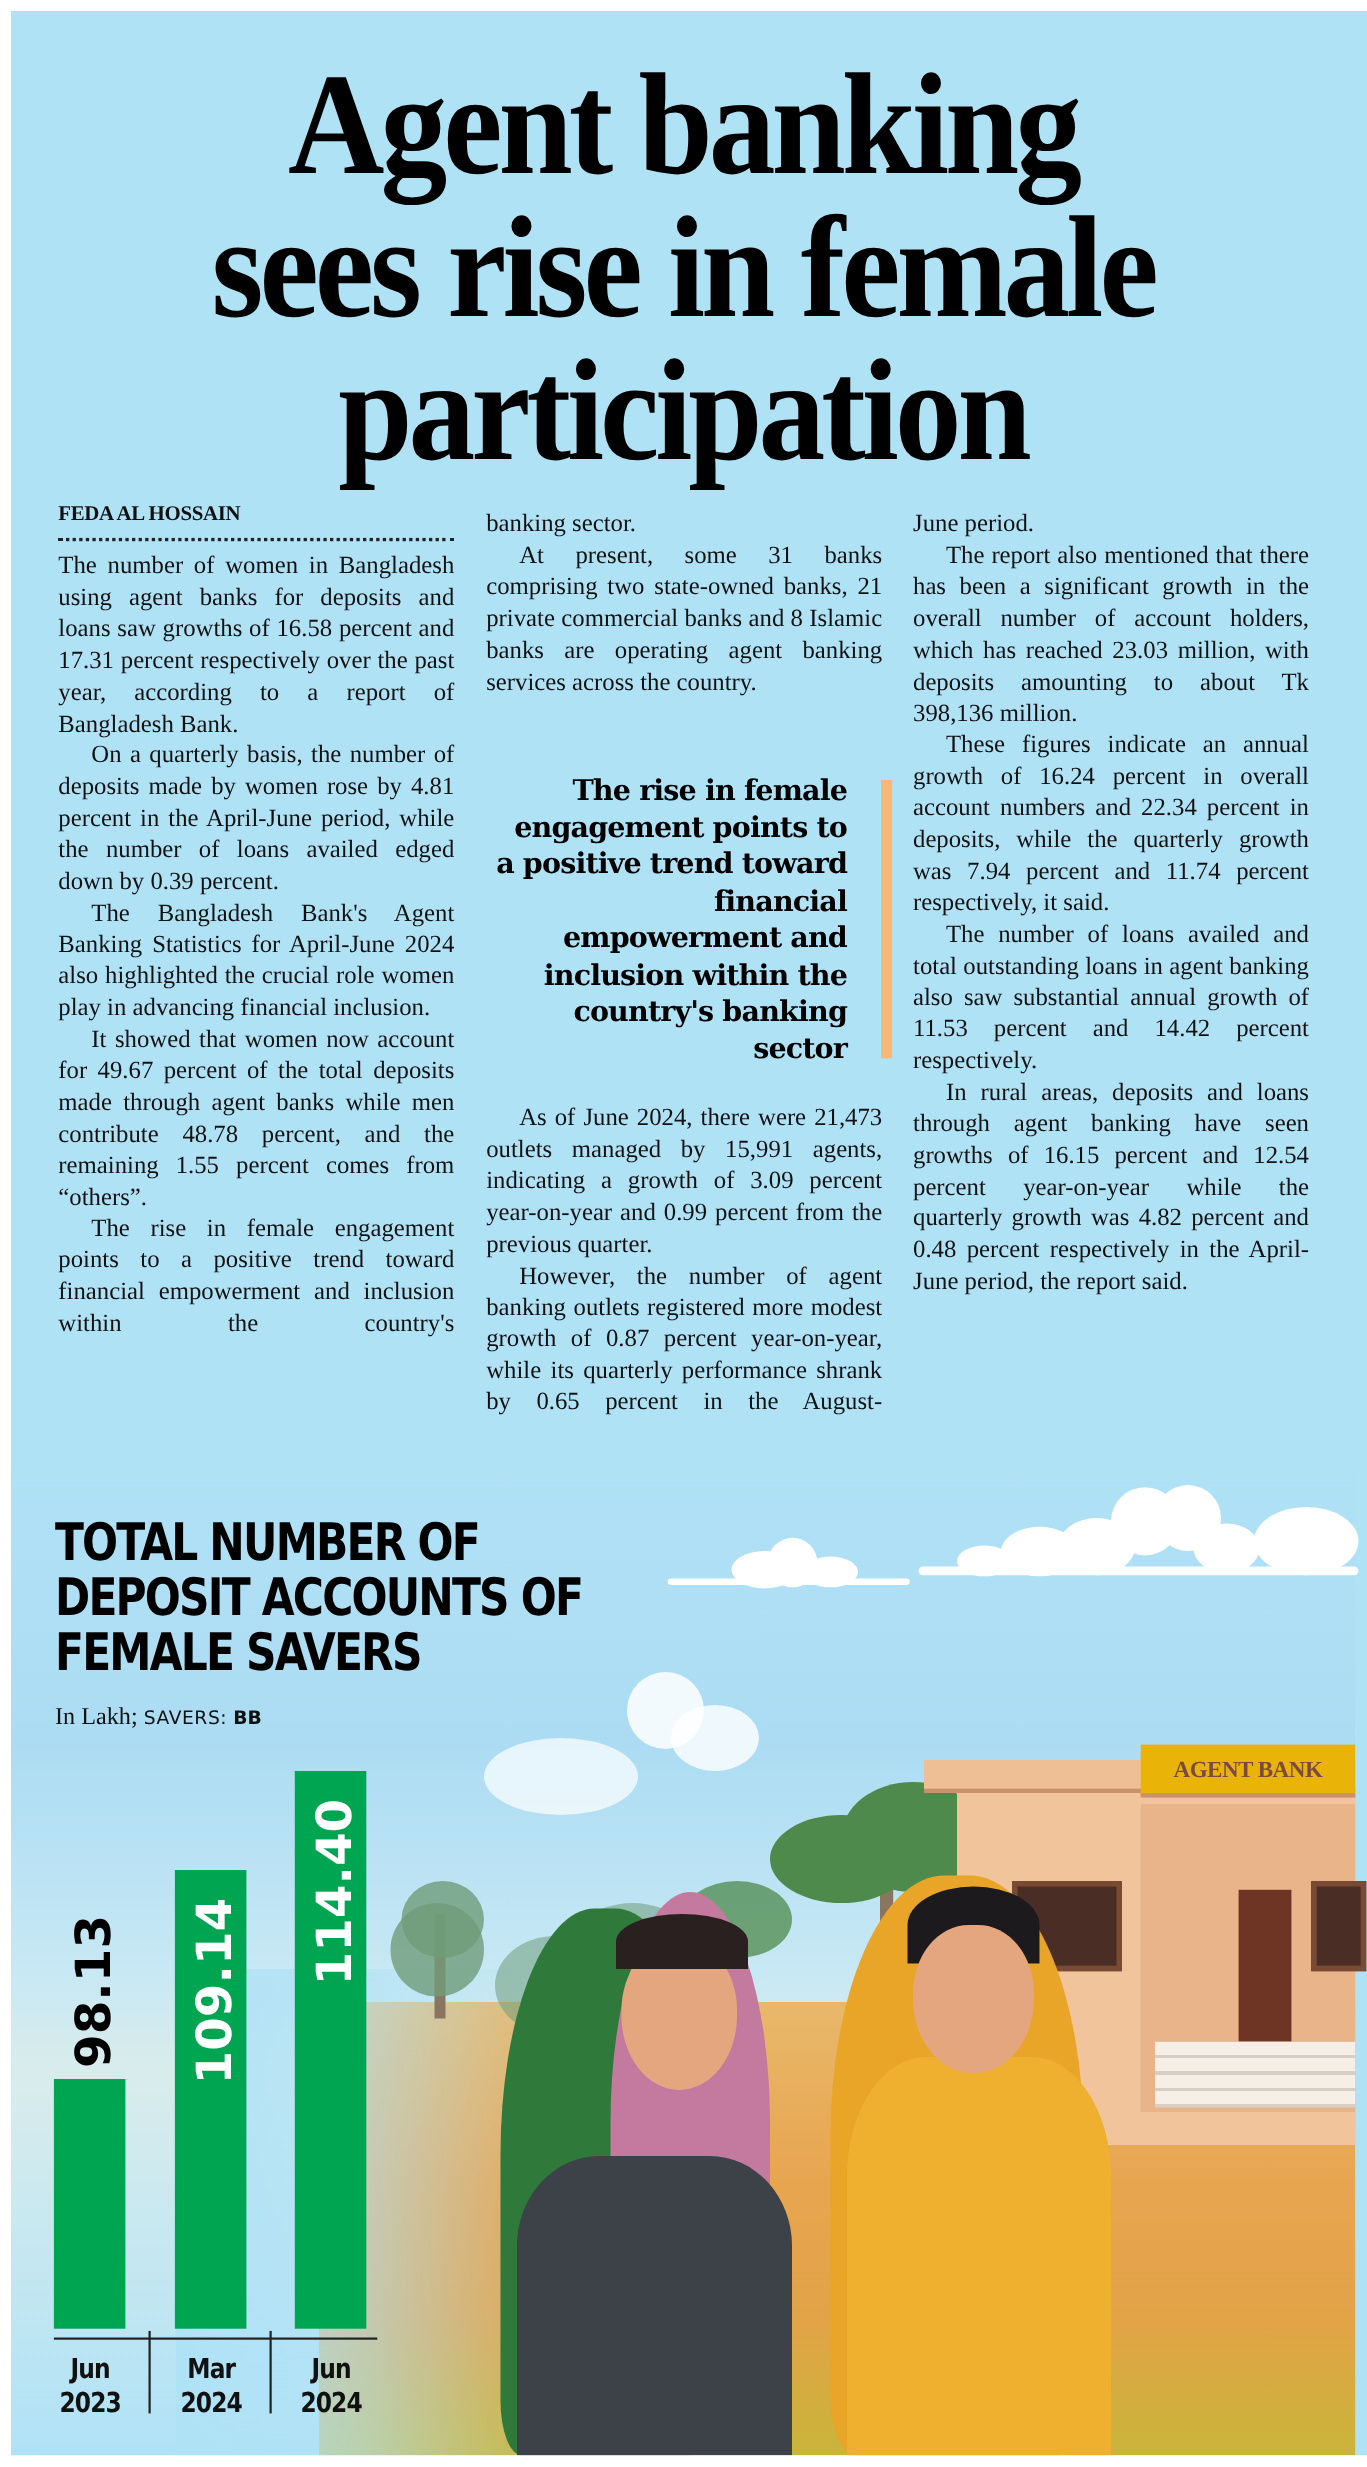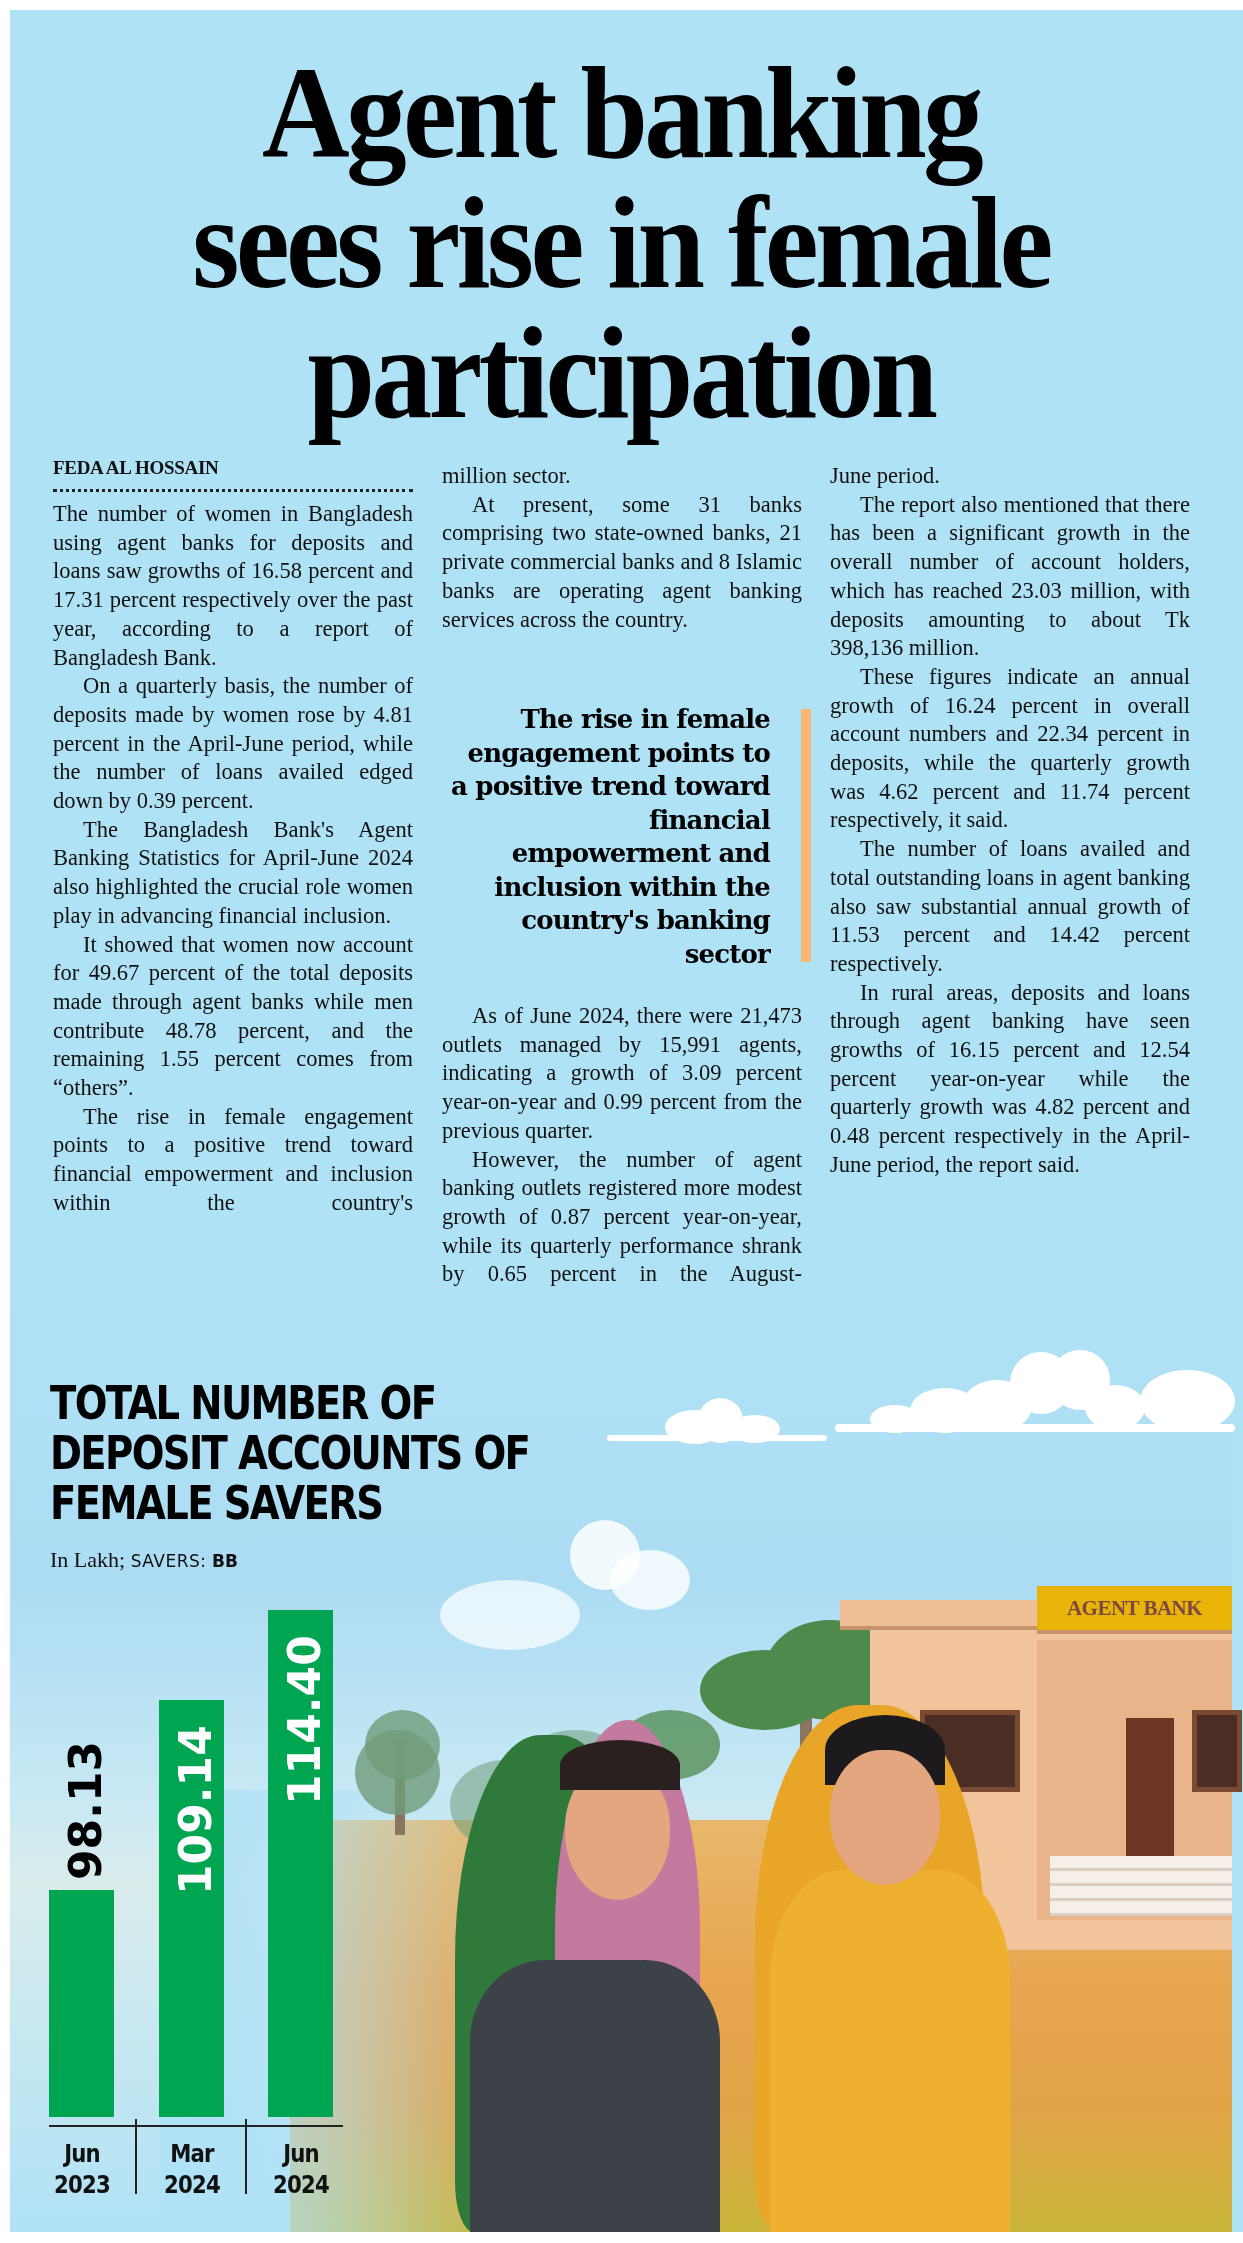--- a/index.html
+++ b/index.html
@@ -135,36 +135,36 @@
     <div class="byline">FEDA AL HOSSAIN</div>
     <div class="dotted"></div>
     <p class="noindent">The number of women in Bangladesh using agent banks for deposits and loans saw growths of 16.58 percent and 17.31 percent respectively over the past year, according to a report of Bangladesh Bank.</p>
     <p>On a quarterly basis, the number of deposits made by women rose by 4.81 percent in the April-June period, while the number of loans availed edged down by 0.39 percent.</p>
     <p>The Bangladesh Bank's Agent Banking Statistics for April-June 2024 also highlighted the crucial role women play in advancing financial inclusion.</p>
     <p>It showed that women now account for 49.67 percent of the total deposits made through agent banks while men contribute 48.78 percent, and the remaining 1.55 percent comes from “others”.</p>
     <p style="text-align-last: justify;">The rise in female engagement points to a positive trend toward financial empowerment and inclusion within the country's</p>
   </div>
 
   <div class="col" style="left:432px; top:452px;">
-    <p class="noindent">million sector.</p>
+    <p class="noindent">banking sector.</p>
     <p>At present, some 31 banks comprising two state-owned banks, 21 private commercial banks and 8 Islamic banks are operating agent banking services across the country.</p>
   </div>
 
   <div class="pullquote">The rise in female engagement points to a positive trend toward financial empowerment and inclusion within the country's banking sector</div>
   <div class="pq-bar"></div>
 
   <div class="col" style="left:432px; top:992px;">
     <p>As of June 2024, there were 21,473 outlets managed by 15,991 agents, indicating a growth of 3.09 percent year-on-year and 0.99 percent from the previous quarter.</p>
     <p style="text-align-last: justify;">However, the number of agent banking outlets registered more modest growth of 0.87 percent year-on-year, while its quarterly performance shrank by 0.65 percent in the August-</p>
   </div>
 
   <div class="col" style="left:820px; top:452px;">
     <p class="noindent">June period.</p>
     <p>The report also mentioned that there has been a significant growth in the overall number of account holders, which has reached 23.03 million, with deposits amounting to about Tk 398,136 million.</p>
-    <p>These figures indicate an annual growth of 16.24 percent in overall account numbers and 22.34 percent in deposits, while the quarterly growth was 4.62 percent and 11.74 percent respectively, it said.</p>
+    <p>These figures indicate an annual growth of 16.24 percent in overall account numbers and 22.34 percent in deposits, while the quarterly growth was 7.94 percent and 11.74 percent respectively, it said.</p>
     <p>The number of loans availed and total outstanding loans in agent banking also saw substantial annual growth of 11.53 percent and 14.42 percent respectively.</p>
     <p>In rural areas, deposits and loans through agent banking have seen growths of 16.15 percent and 12.54 percent year-on-year while the quarterly growth was 4.82 percent and 0.48 percent respectively in the April-June period, the report said.</p>
   </div>
 
   <div class="scene">
     <div class="sky"></div>
 
     <div>
       <div class="cloud" style="left:597px; top:125px; width:220px; height:6px; border-radius:3px;"></div>
       <div class="cloud" style="left:655px; top:100px; width:60px; height:34px;"></div>

